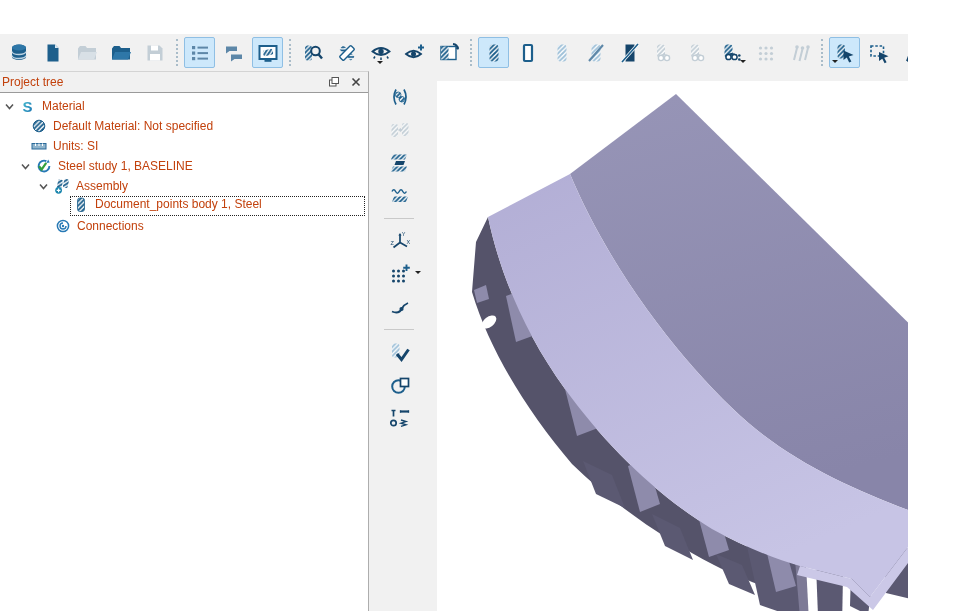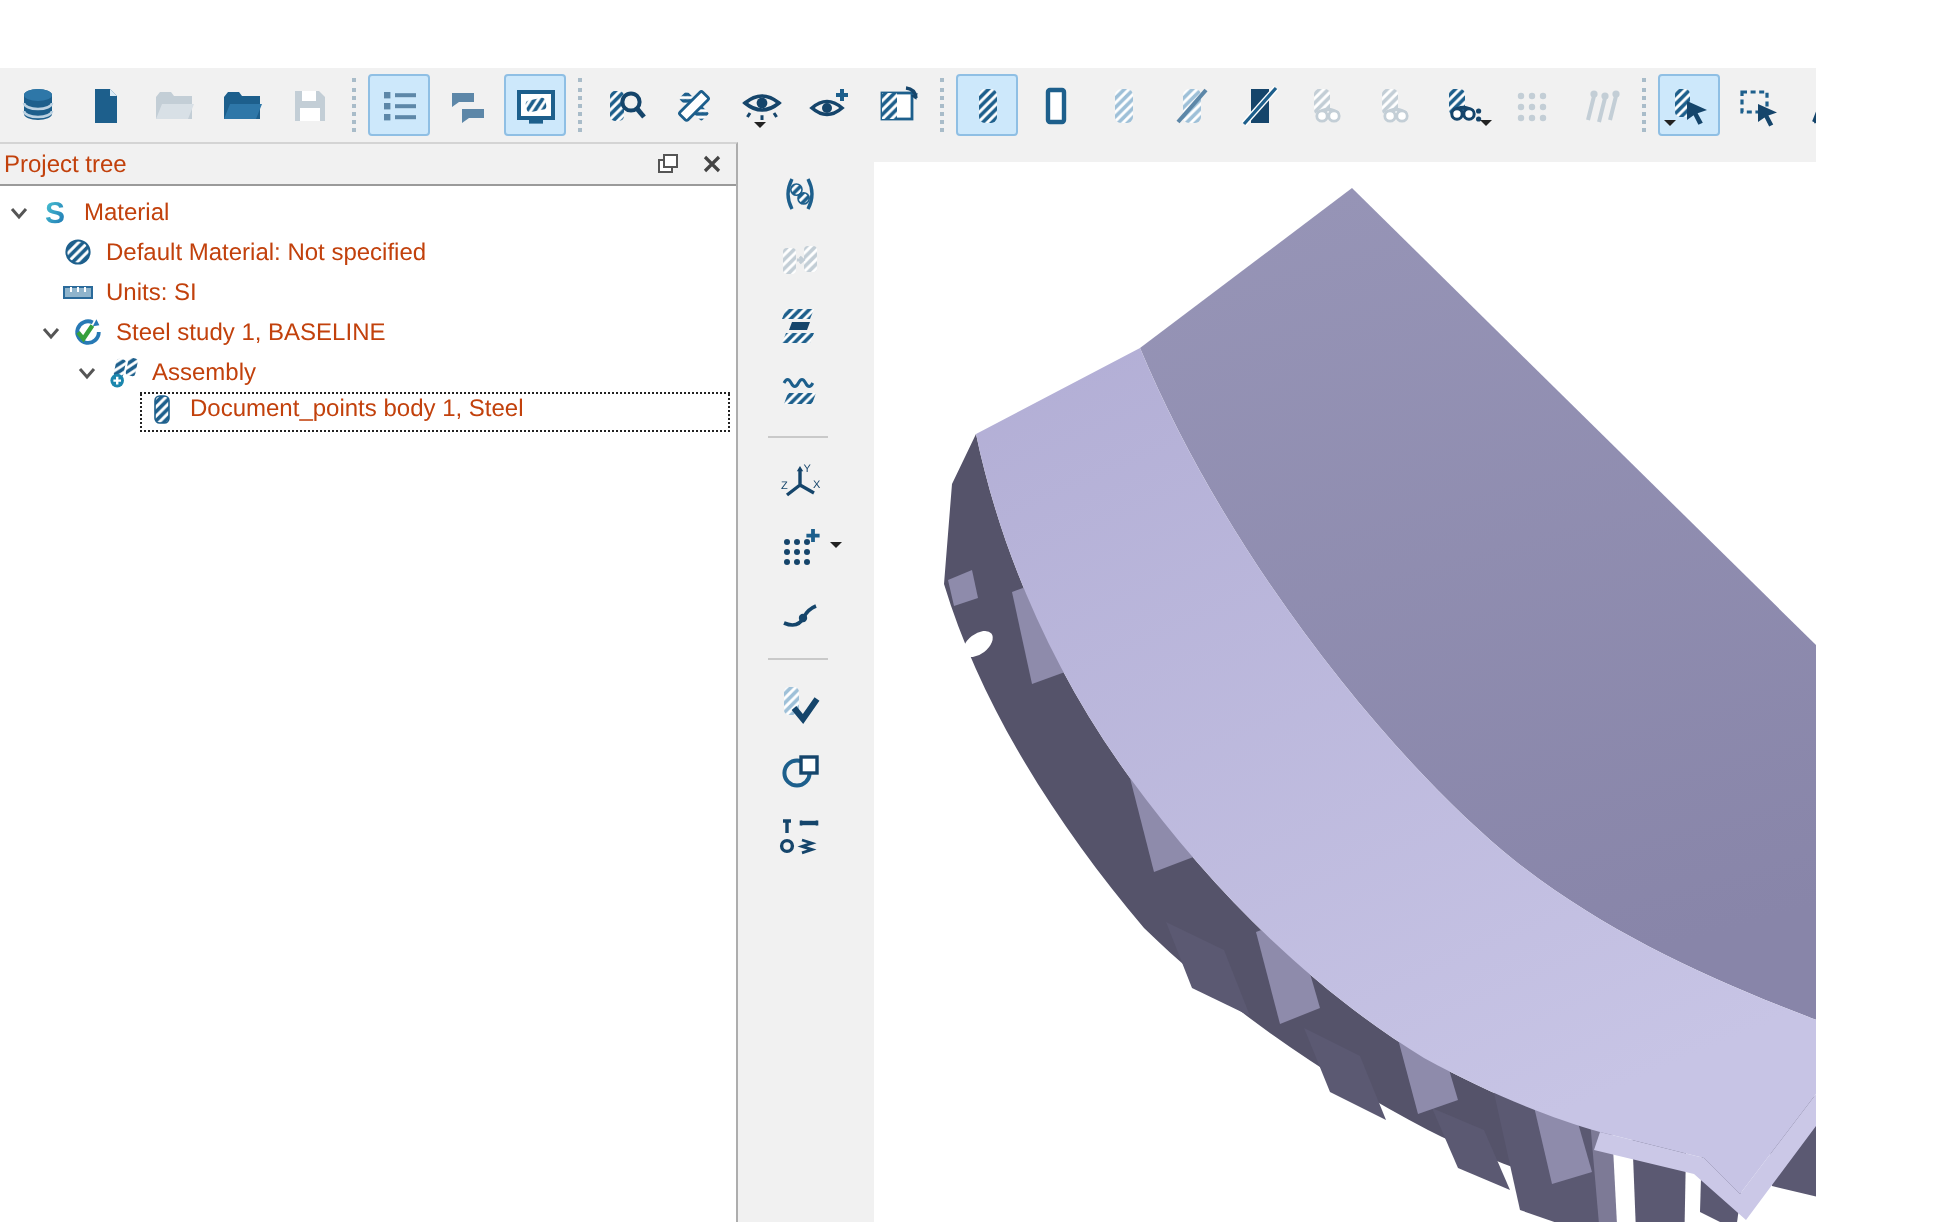--- a/index.html
+++ b/index.html
@@ -380,20 +380,28 @@
       <div class="trow">
         <span style="width:71px;flex:0 0 auto"></span>
         <span class="sel-wrap">
           <svg class="ticon" width="16" height="16">
             <rect x="4.5" y="1" width="7" height="13.5" rx="2.4" fill="url(#stB)" stroke="#1d5f8c" stroke-width="0.8"></rect>
           </svg>
           <span class="lbl bold">Document_points body 1, Steel</span>
         </span>
       </div>
 
+      <div class="trow">
+        <svg class="ticon" style="margin-left:55px" width="16" height="16">
+          <circle cx="8" cy="8" r="5.6" fill="#fff" stroke="#2779b5" stroke-width="1.5"></circle>
+          <path d="M8,5 a3,3 0 1 0 3,3" fill="none" stroke="#2779b5" stroke-width="1.4"></path>
+          <circle cx="8" cy="8" r="1.2" fill="#2779b5"></circle>
+        </svg>
+        <span class="lbl">Connections</span>
+      </div>
 
     </div>
   </div>
 
   <div class="toolbar-side">
 
     <div class="tb">
       <svg width="22" height="22">
         <path d="M7,3.5 Q3,11 7,18.5" fill="none" stroke="#1d5f8c" stroke-width="1.7"></path>
         <path d="M15,3.5 Q19,11 15,18.5" fill="none" stroke="#1d5f8c" stroke-width="1.7"></path>

